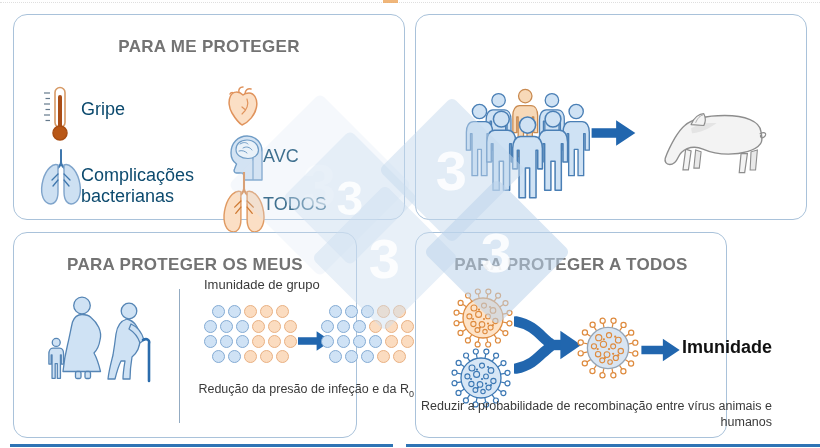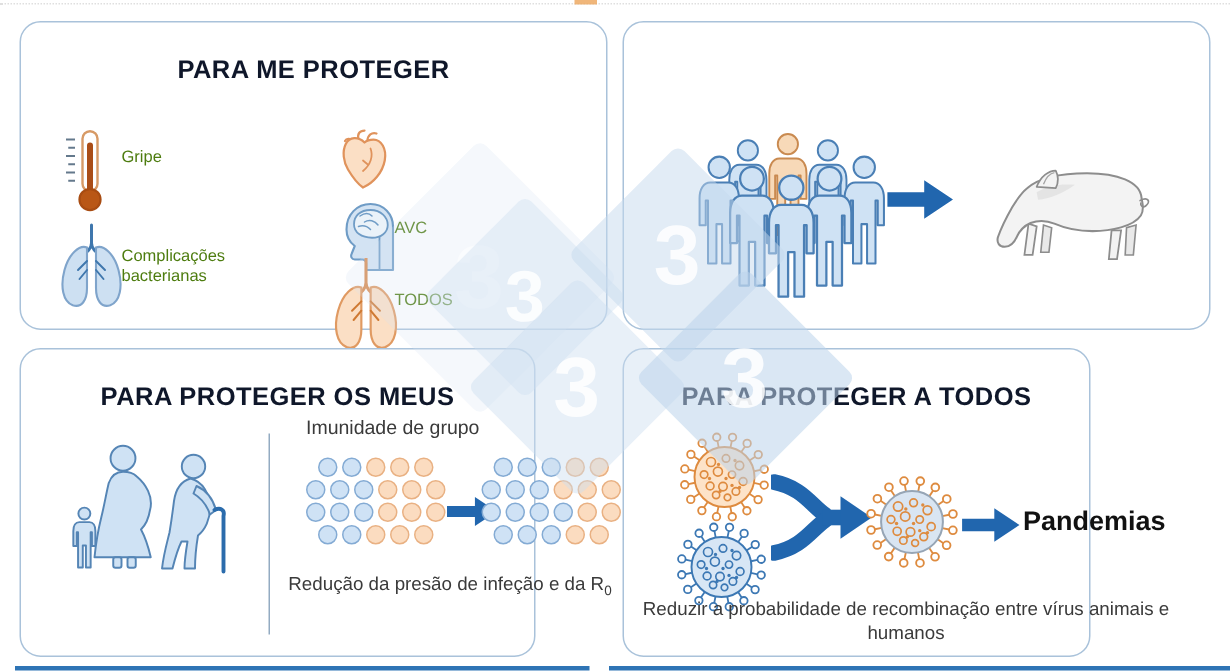--- a/index.html
+++ b/index.html
@@ -13,26 +13,26 @@
   #bline-left{left:10px;width:383px}
   #bline-right{left:406px;width:414px}
 
   .panel{position:absolute;background:#fff;border:1.5px solid #a9c2da;border-radius:14px;box-sizing:border-box;z-index:1}
   #panel-protect-me{left:13px;top:14px;width:392px;height:206px}
   #panel-protect-others{left:415px;top:14px;width:392px;height:206px}
   #panel-protect-mine{left:13px;top:232px;width:344px;height:206px}
   #panel-protect-all{left:415px;top:232px;width:312px;height:206px}
 
   .panel-title{position:absolute;left:0;top:22px;width:100%;text-align:center;
-    color:#0f172a;font-weight:bold;font-size:17px;letter-spacing:.3px}
+    color:#737373;font-weight:bold;font-size:17px;letter-spacing:.3px}
 
   .abs{position:absolute}
-  .label{color:#4d7c0f;font-size:11px;line-height:1.16}
+  .label{color:#0c4a6e;font-size:18px;line-height:1.16}
   .caption{color:#3a3a3a;font-size:13px;}
-  .small-caption{color:#3a3a3a;font-size:12.5px;text-align:center;line-height:1.25}
+  .small-caption{color:#3a3a3a;font-size:12.5px;text-align:right;line-height:1.25}
   sub.r0{font-size:9px}
 
   .pandemias{font-size:18px;font-weight:bold;color:#111}
 
   .divider{position:absolute;width:1px;background:#93abc2}
 
   
   .grid{position:absolute;width:100px}
   .dot-row{display:flex;justify-content:center}
   .dot{width:13px;height:13px;border-radius:50%;box-sizing:border-box;margin:1px 1.5px;flex:none}
@@ -417,23 +417,23 @@
       <circle cx="1" cy="1" r="1.1" fill="#de8b3f"></circle>
       <circle cx="10" cy="7" r="1.1" fill="#de8b3f"></circle>
       <circle cx="-3" cy="9.6" r="1.1" fill="#de8b3f"></circle>
       <circle cx="5" cy="5.6000000000000005" r="1.1" fill="#de8b3f"></circle>
     </svg>
 
   <svg class="abs" style="left:224px;top:103px" width="42" height="28" viewBox="0 0 42 30">
     <polygon points="0,10.5 23,10.5 23,3 41,15 23,27 23,19.5 0,19.5" fill="#2166ae"></polygon>
   </svg>
 
-  <div class="abs pandemias" style="left:266px;top:104px">Pandemias</div>
-
-  <div class="abs small-caption" style="left:10px;top:166px;width:356px">Reduzir a probabilidade de recombinação entre vírus animais e humanos</div>
+  <div class="abs pandemias" style="left:266px;top:104px">Imunidade</div>
+
+  <div class="abs small-caption" style="left:0;top:166px;width:356px">Reduzir a probabilidade de recombinação entre vírus animais e humanos</div>
 </div>
 
 <div>
   <div class="wm" id="wm0">
       <span>3</span>
     </div>
   <div class="wm" id="wm1">
       <span>3</span>
     </div>
   <div class="wm" id="wm2">

